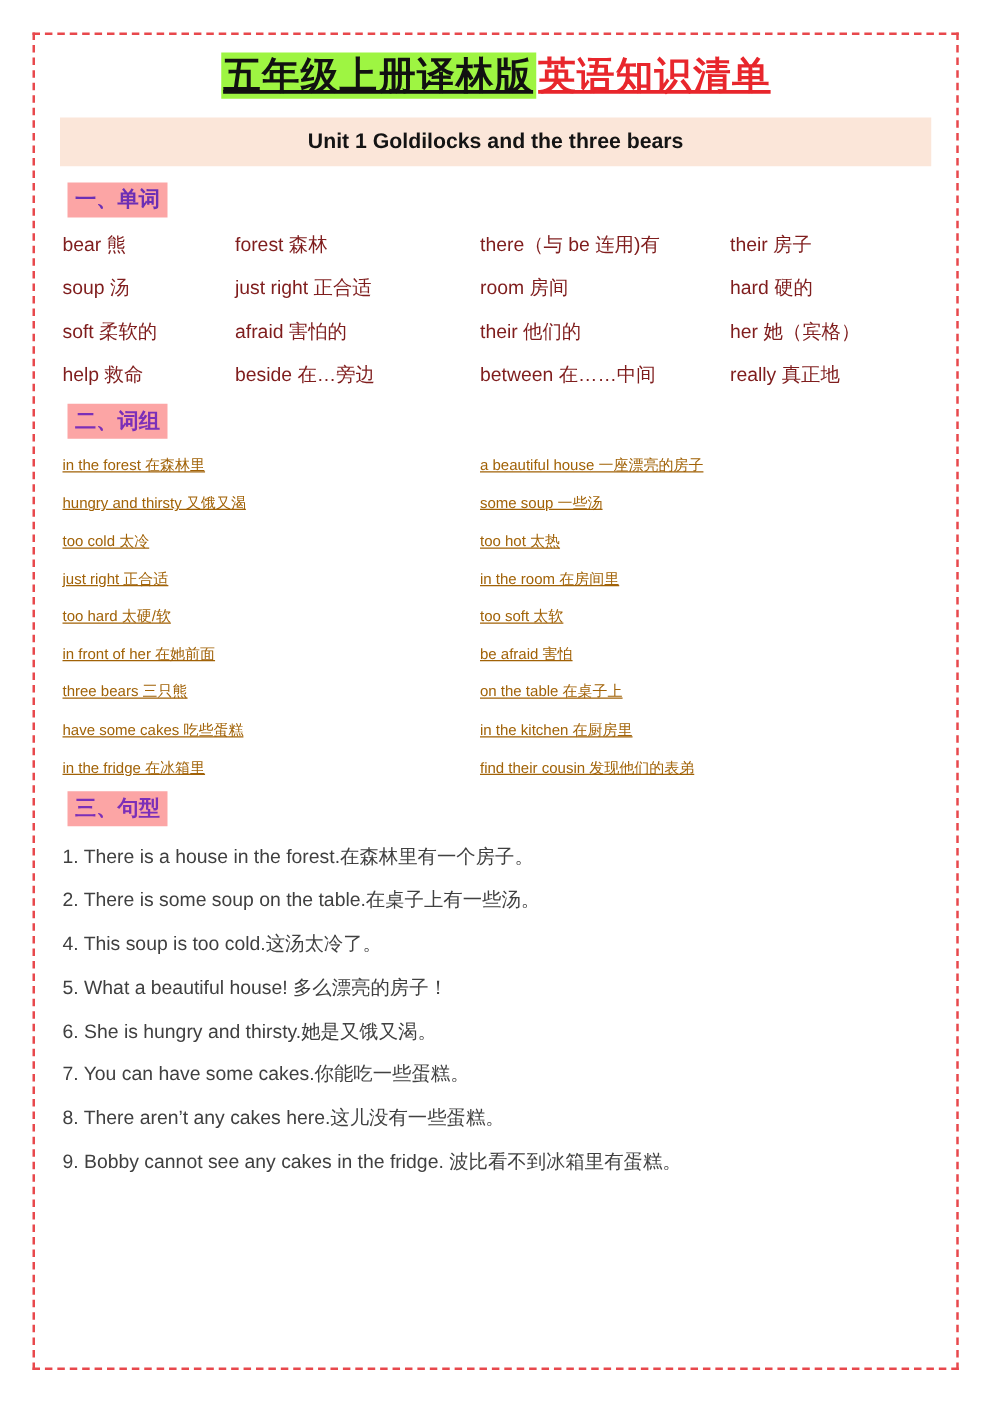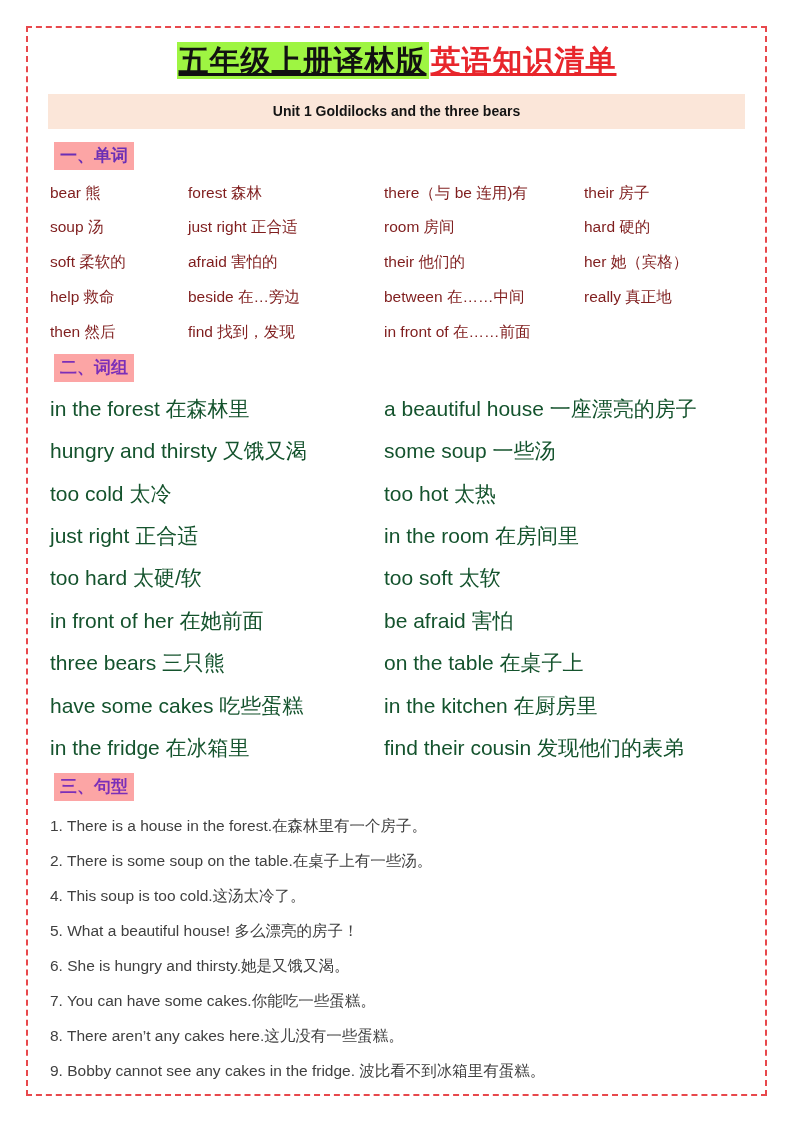--- a/index.html
+++ b/index.html
@@ -50,21 +50,21 @@
     padding: 2px 2px;
   }
   .title-accent {
     color: #e8262c;
     padding: 2px 0 2px 2px;
   }
   
   .unit-banner {
     background: #fbe6d9;
     text-align: center;
-    font-size: 14px;
+    font-size: 17px;
     font-weight: bold;
     color: #141414;
     padding: 9px 0 10px 0;
     margin-bottom: 9px;
   }
   
   .sec-head {
     display: inline-block;
     background: #fca5a5;
     color: #6b2fb5;
@@ -93,26 +93,27 @@
   .word-grid td.c3 { width: 200px; }
   .word-grid td.c4 { width: 163px; }
 
   
   .phrase-grid {
     width: 100%;
     border-collapse: collapse;
     table-layout: fixed;
   }
   .phrase-grid td {
-    font-size: 21px;
+    font-size: 12px;
     line-height: 1.35;
     padding: 7px 0 7px 0;
     vertical-align: top;
-    color: #14532d;
-    white-space: nowrap;
+    color: #a16207;
+    white-space: nowrap;
+    text-decoration: underline;
   }
   .phrase-grid td.p1 { width: 334px; padding-left: 2px; }
   .phrase-grid td.p2 { width: 363px; }
 
   
   .sent-list { margin: 2px 0 0 0; padding: 0; list-style: none; }
   .sent-list li {
     font-size: 15.5px;
     line-height: 1.35;
     padding: 7px 0 7px 2px;
@@ -153,26 +154,20 @@
         <td class="c1">soft 柔软的</td>
         <td class="c2">afraid 害怕的</td>
         <td class="c3">their 他们的</td>
         <td class="c4">her 她（宾格）</td>
       </tr>
       <tr>
         <td class="c1">help 救命</td>
         <td class="c2">beside 在…旁边</td>
         <td class="c3">between 在……中间</td>
         <td class="c4">really 真正地</td>
-      </tr>
-      <tr>
-        <td class="c1">then 然后</td>
-        <td class="c2">find 找到，发现</td>
-        <td class="c3">in front of 在……前面</td>
-        <td class="c4"></td>
       </tr>
     </tbody>
   </table>
 
   <div class="sec-head purple">二、词组</div>
 
   <table class="phrase-grid">
     <tbody>
       <tr>
         <td class="p1">in the forest 在森林里</td>

